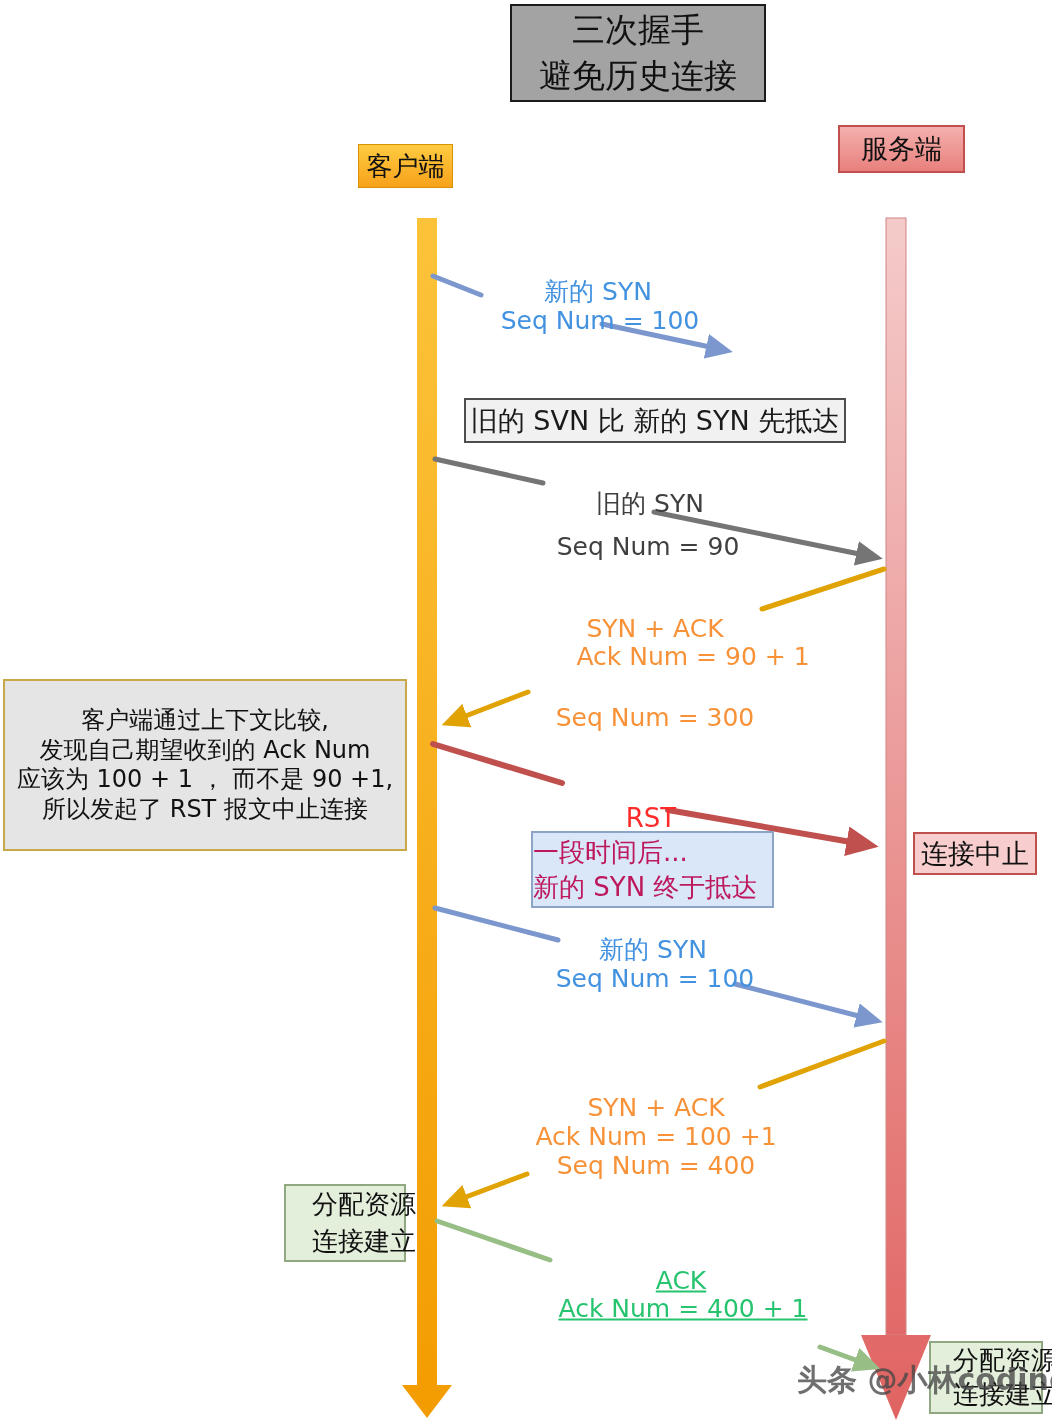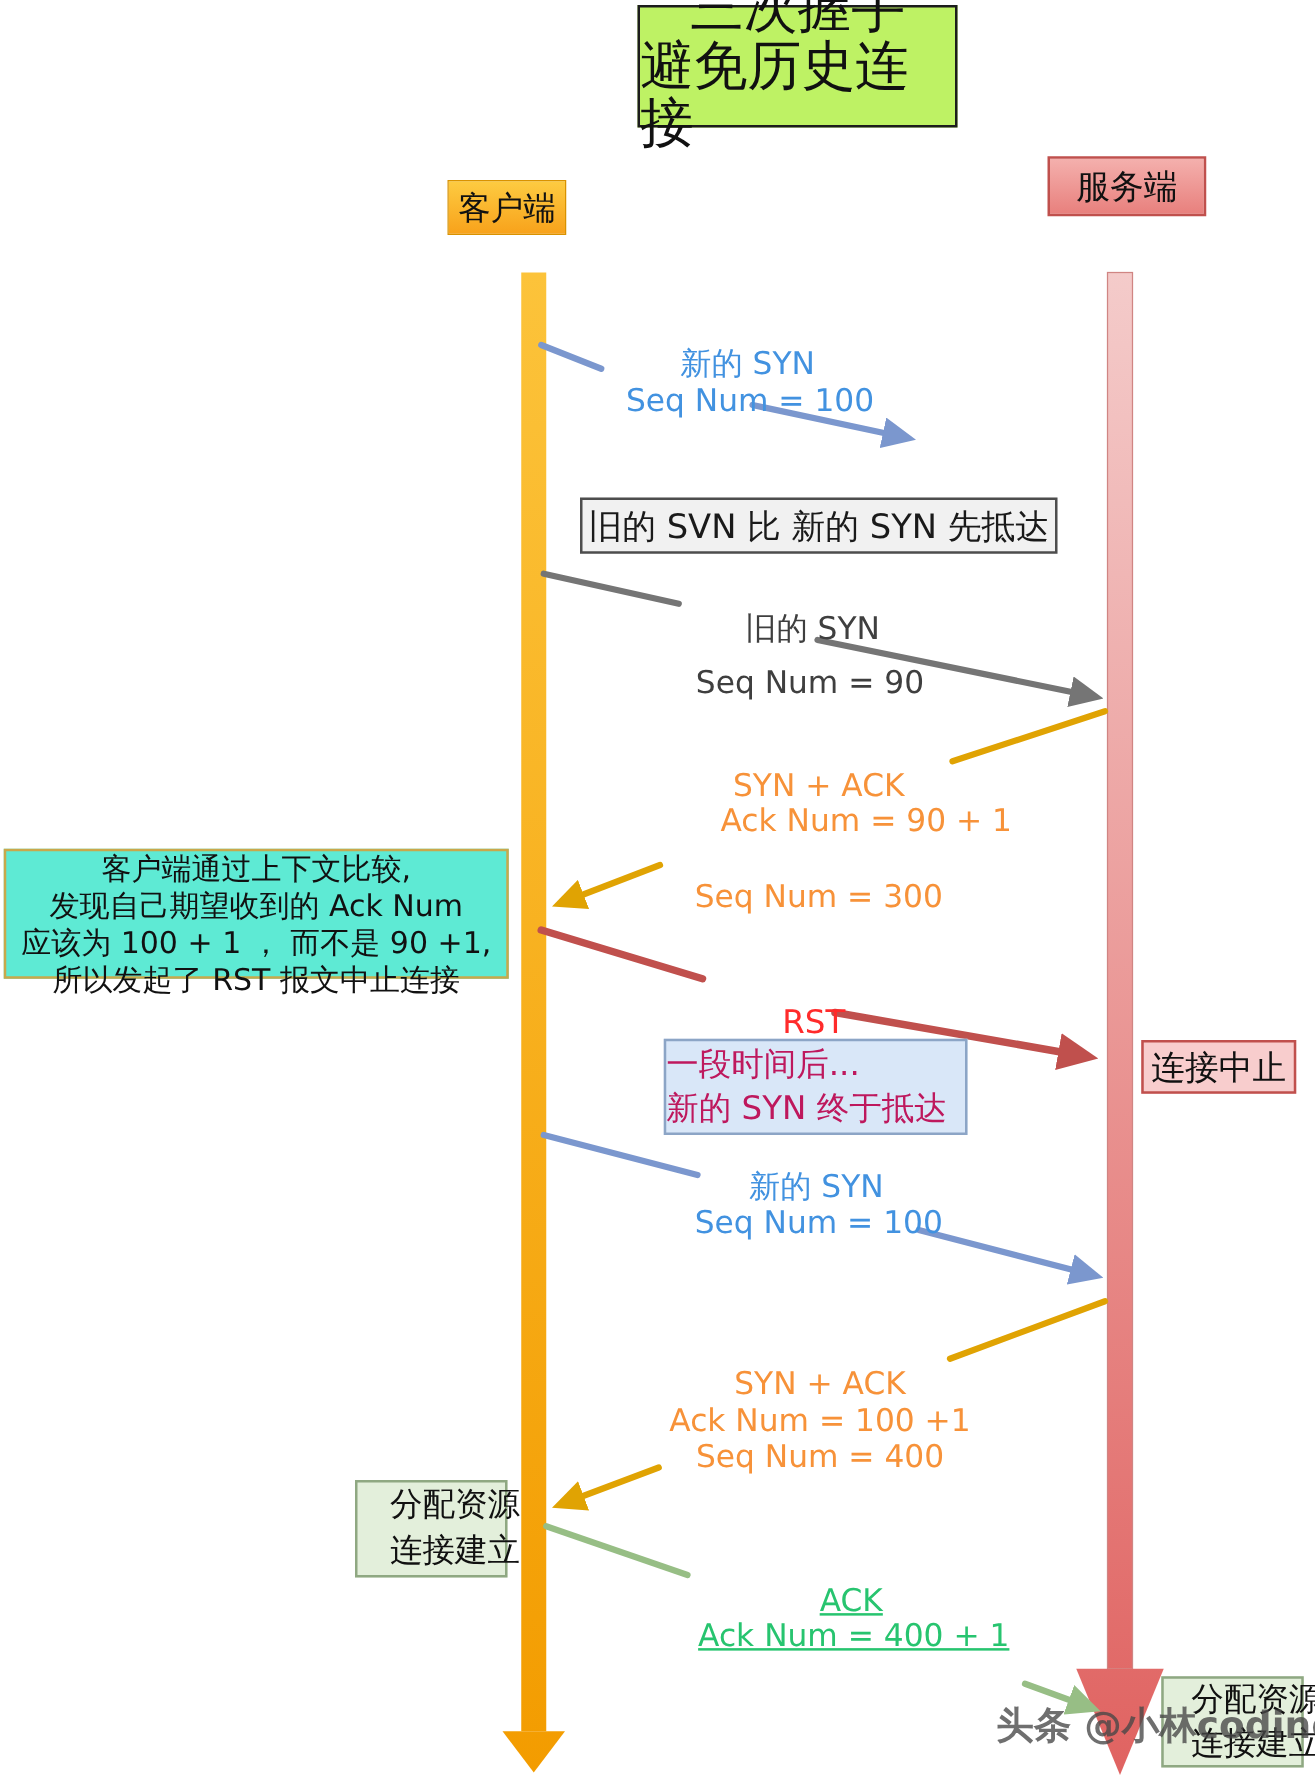--- a/index.html
+++ b/index.html
@@ -6,23 +6,23 @@
   .canvas{
     position:relative;width:1052px;height:1421px;overflow:hidden;
     font-family:"DejaVu Sans","Liberation Sans",sans-serif;background:#ffffff;
   }
   .abs{position:absolute;}
   .ctr{transform:translate(-50%,-50%);text-align:center;white-space:nowrap;}
   svg.layer{position:absolute;left:0;top:0;}
 
   .title-box{
     left:510px;top:4px;width:256px;height:98px;
-    background:#bef264;border:2px solid #1c1c1c;box-sizing:border-box;
+    background:#a3a3a3;border:2px solid #1c1c1c;box-sizing:border-box;
     display:flex;flex-direction:column;justify-content:center;align-items:center;
-    font-size:43px;line-height:46px;color:#111;
+    font-size:33px;line-height:46px;color:#111;
   }
   .actor{box-sizing:border-box;display:flex;align-items:center;justify-content:center;color:#111;}
   .actor-client{
     left:358px;top:144px;width:95px;height:44px;font-size:26px;
     background:linear-gradient(#FDCB41,#F8A21B);border:1px solid #D99200;
   }
   .actor-server{
     left:838px;top:125px;width:127px;height:48px;font-size:27px;
     background:linear-gradient(#F4B0AD,#E8807D);border:2px solid #C0504D;
   }
@@ -33,40 +33,40 @@
   .msg-green{color:#27C46F;text-decoration:underline;}
   .rst-label{color:#FF2B2B;font-size:26px;}
 
   .note-gray{
     left:464px;top:398px;width:382px;height:45px;
     background:#F1F1F1;border:2px solid #4D4D4D;box-sizing:border-box;
     display:flex;align-items:center;justify-content:center;
     font-size:27px;color:#1a1a1a;white-space:nowrap;
   }
   .note-yellow{
-    left:3px;top:679px;width:404px;height:104px;
-    background:#5eead4;border:2px solid #C9A84B;box-sizing:border-box;
-    display:flex;flex-direction:column;justify-content:flex-start;align-items:center;
+    left:3px;top:679px;width:404px;height:172px;
+    background:#e5e5e5;border:2px solid #C9A84B;box-sizing:border-box;
+    display:flex;flex-direction:column;justify-content:center;align-items:center;
     font-size:24px;line-height:29.5px;color:#111;white-space:nowrap;
   }
   .note-blue{
     left:531px;top:831px;width:243px;height:77px;
     background:#D9E7F8;border:2px solid #8CA5C6;box-sizing:border-box;
     display:flex;flex-direction:column;justify-content:center;align-items:flex-start;
     font-size:26px;line-height:35px;color:#be185d;white-space:nowrap;
   }
   .note-pink{
     left:913px;top:832px;width:124px;height:43px;
     background:#F8CDCD;border:2px solid #C0504D;box-sizing:border-box;
     display:flex;align-items:center;justify-content:center;
     font-size:27px;color:#111;white-space:nowrap;
   }
   .note-green{
     background:#E3EFDB;border:2px solid #8FA882;box-sizing:border-box;
-    display:flex;flex-direction:column;justify-content:space-between;align-items:center;
+    display:flex;flex-direction:column;justify-content:flex-start;align-items:center;
     font-size:26px;color:#111;white-space:nowrap;padding-left:38px;
   }
   .note-green-left{left:284px;top:1184px;width:122px;height:78px;line-height:37px;}
   .note-green-right{left:929px;top:1341px;width:114px;height:73px;line-height:34px;}
 
   .watermark{
     left:797px;top:1360px;font-size:30px;font-weight:bold;
     color:#474747;opacity:0.78;white-space:nowrap;
   }
 </style>

